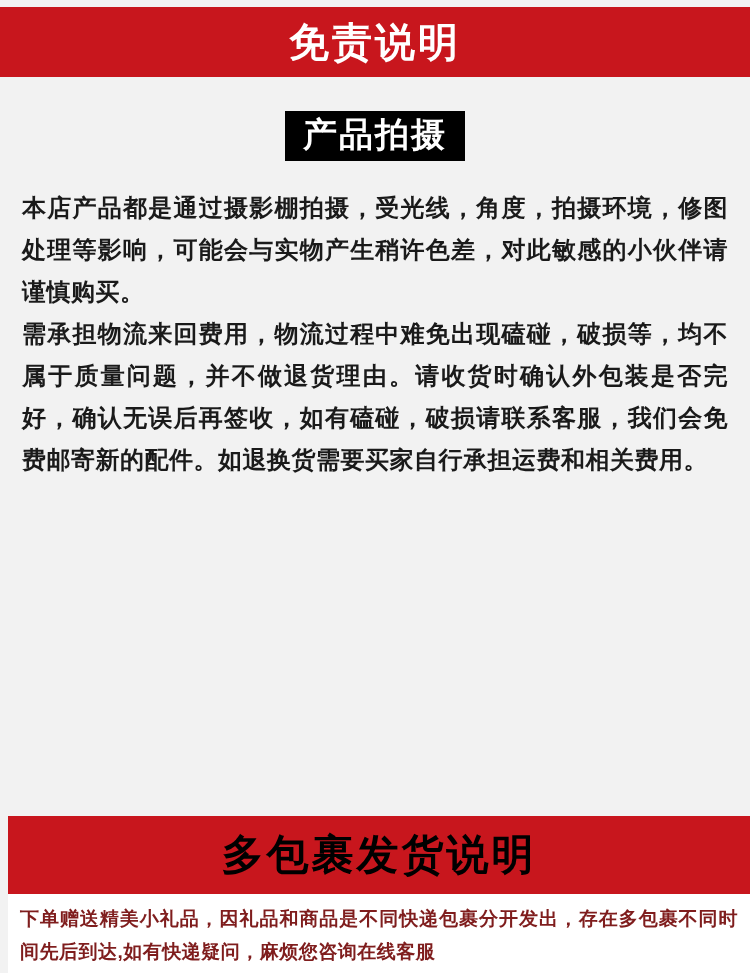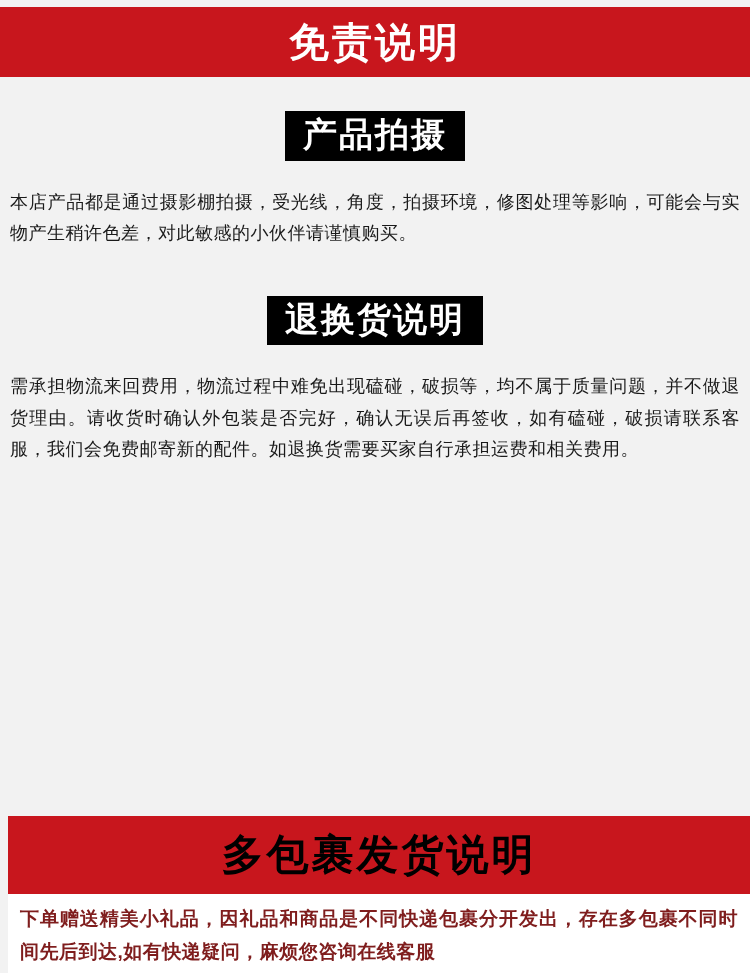--- a/index.html
+++ b/index.html
@@ -31,21 +31,21 @@
   }
   .top-banner .title {
     color: #ffffff;
     font-size: 40px;
     font-weight: bold;
     letter-spacing: 3px;
     line-height: 1;
   }
   
   .content {
-    padding: 0 8px;
+    padding: 0 20px;
     box-sizing: border-box;
   }
   .section {
     margin-top: 0;
   }
   .heading-wrap {
     display: flex;
     justify-content: center;
     margin-top: 36px;
     margin-bottom: 26px;
@@ -55,22 +55,22 @@
     color: #ffffff;
     font-size: 34px;
     font-weight: bold;
     letter-spacing: 2px;
     padding: 6px 18px 8px 18px;
     line-height: 1.05;
     display: inline-block;
   }
   .para {
     color: #1a1a1a;
-    font-size: 18px;
-    font-weight: normal;
+    font-size: 24px;
+    font-weight: bold;
     line-height: 1.75;
     text-align: justify;
     letter-spacing: 0.5px;
     padding: 0 2px;
   }
   .sec1 .heading-wrap { margin-top: 34px; }
   .sec2 .heading-wrap { margin-top: 46px; }
   .sec3 .heading-wrap { margin-top: 46px; }
   
   .bottom-banner {
@@ -118,23 +118,20 @@
 
     <div class="section sec1">
       <div class="heading-wrap">
         <div class="heading">产品拍摄</div>
       </div>
       <div class="para">本店产品都是通过摄影棚拍摄，受光线，角度，拍摄环境，修图处理等影响，可能会与实物产生稍许色差，对此敏感的小伙伴请谨慎购买。</div>
     </div>
 
 
     <div class="section sec3">
-      <div class="heading-wrap">
-        <div class="heading">退换货说明</div>
-      </div>
       <div class="para">需承担物流来回费用，物流过程中难免出现磕碰，破损等，均不属于质量问题，并不做退货理由。请收货时确认外包装是否完好，确认无误后再签收，如有磕碰，破损请联系客服，我们会免费邮寄新的配件。如退换货需要买家自行承担运费和相关费用。</div>
     </div>
 
   </div>
 
   <div class="bottom-banner">
     <div class="bottom-title-wrap">
       <div class="bottom-title">多包裹发货说明</div>
     </div>
     <div class="bottom-text">下单赠送精美小礼品，因礼品和商品是不同快递包裹分开发出，存在多包裹不同时间先后到达,如有快递疑问，麻烦您咨询在线客服</div>

